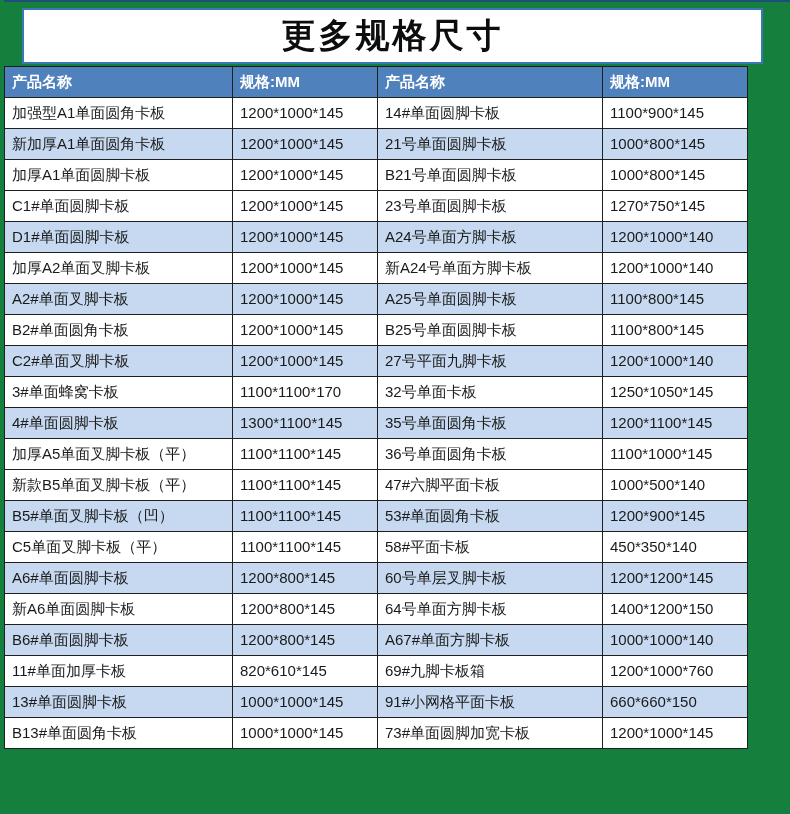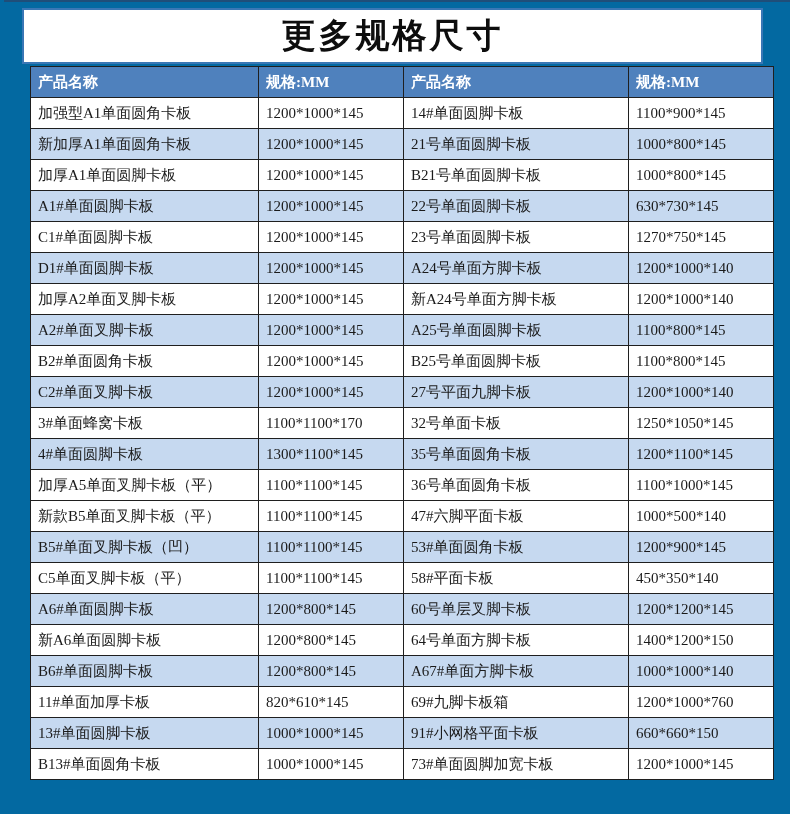--- a/index.html
+++ b/index.html
@@ -16,22 +16,21 @@
   body {
     width: 790px;
     height: 814px;
     font-family: "Liberation Sans", sans-serif;
     overflow: hidden;
   }
   .page {
     position: relative;
     width: 790px;
     height: 814px;
-    background: #0369a1;
-    font-family: Liberation Serif, serif;
+    background: #15803d;
   }
   .top-line {
     position: absolute;
     top: 0;
     left: 4px;
     right: 0;
     height: 2px;
     background: var(--top-line);
   }
   .title-box {
@@ -48,21 +47,21 @@
   }
   .title {
     font-size: 34px;
     font-weight: bold;
     letter-spacing: 3px;
     color: #0d0d0d;
   }
   table.spec {
     position: absolute;
     top: 66px;
-    left: 30px;
+    left: 4px;
     width: 743px;
     border-collapse: collapse;
     table-layout: fixed;
   }
   table.spec col.c1 { width: 228px; }
   table.spec col.c2 { width: 145px; }
   table.spec col.c3 { width: 225px; }
   table.spec col.c4 { width: 145px; }
   table.spec th, table.spec td {
     border: 1px solid var(--grid-border);
@@ -126,26 +125,20 @@
           <td>1200*1000*145</td>
           <td>21号单面圆脚卡板</td>
           <td>1000*800*145</td>
         </tr>
         <tr>
           <td>加厚A1单面圆脚卡板</td>
           <td>1200*1000*145</td>
           <td>B21号单面圆脚卡板</td>
           <td>1000*800*145</td>
         </tr>
-        <tr class="alt">
-          <td>A1#单面圆脚卡板</td>
-          <td>1200*1000*145</td>
-          <td>22号单面圆脚卡板</td>
-          <td>630*730*145</td>
-        </tr>
         <tr>
           <td>C1#单面圆脚卡板</td>
           <td>1200*1000*145</td>
           <td>23号单面圆脚卡板</td>
           <td>1270*750*145</td>
         </tr>
         <tr class="alt">
           <td>D1#单面圆脚卡板</td>
           <td>1200*1000*145</td>
           <td>A24号单面方脚卡板</td>

